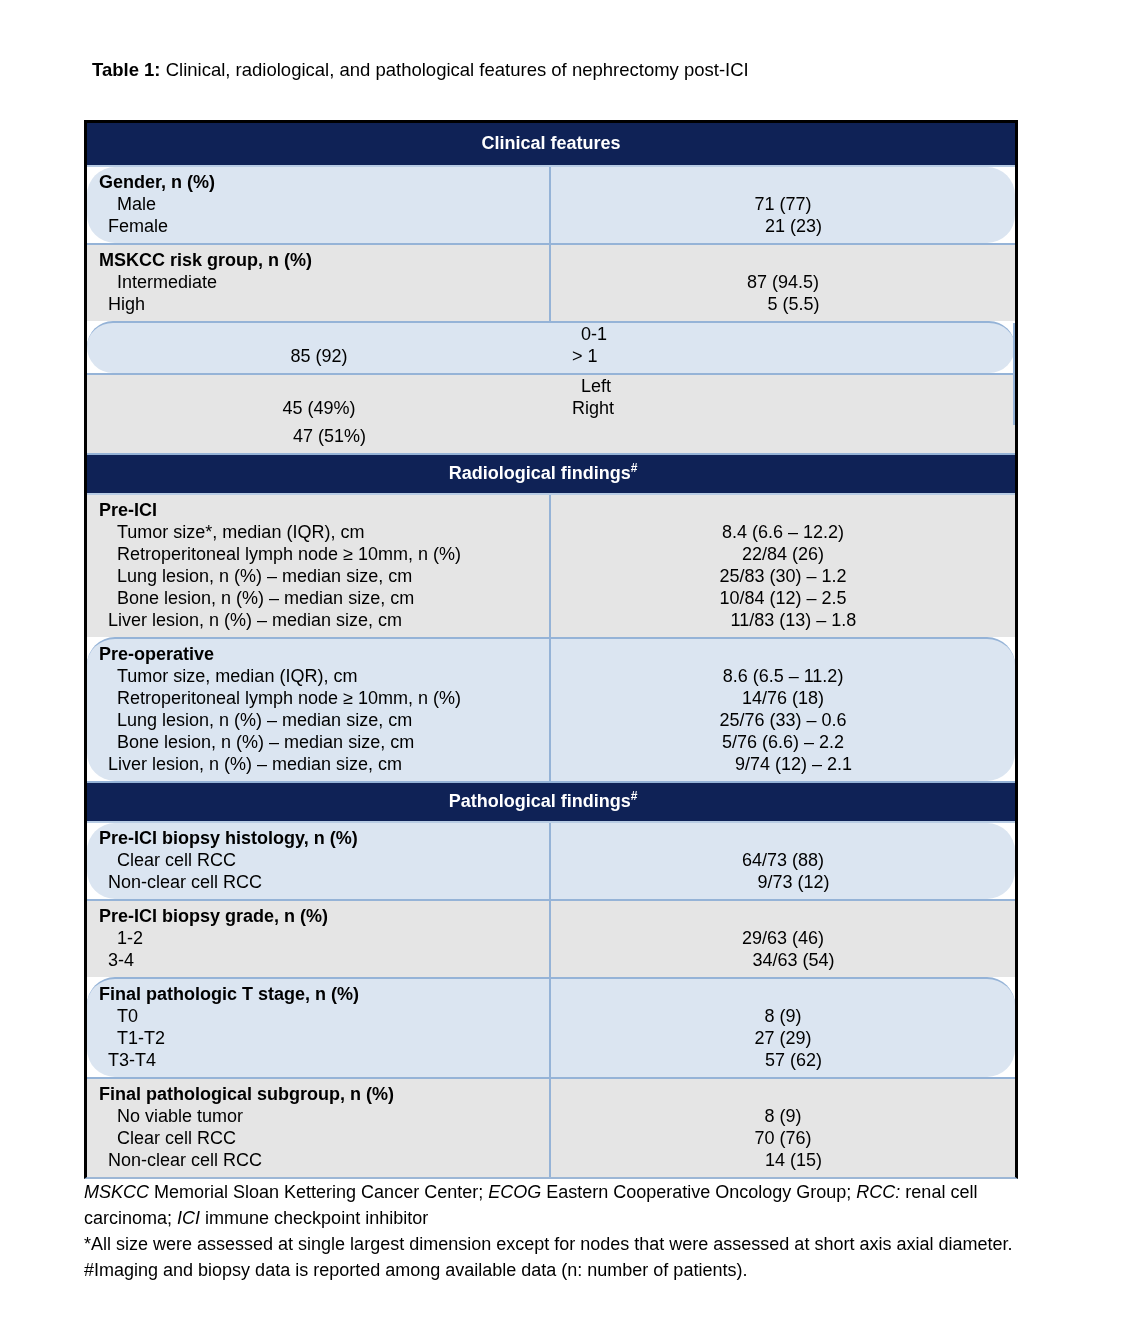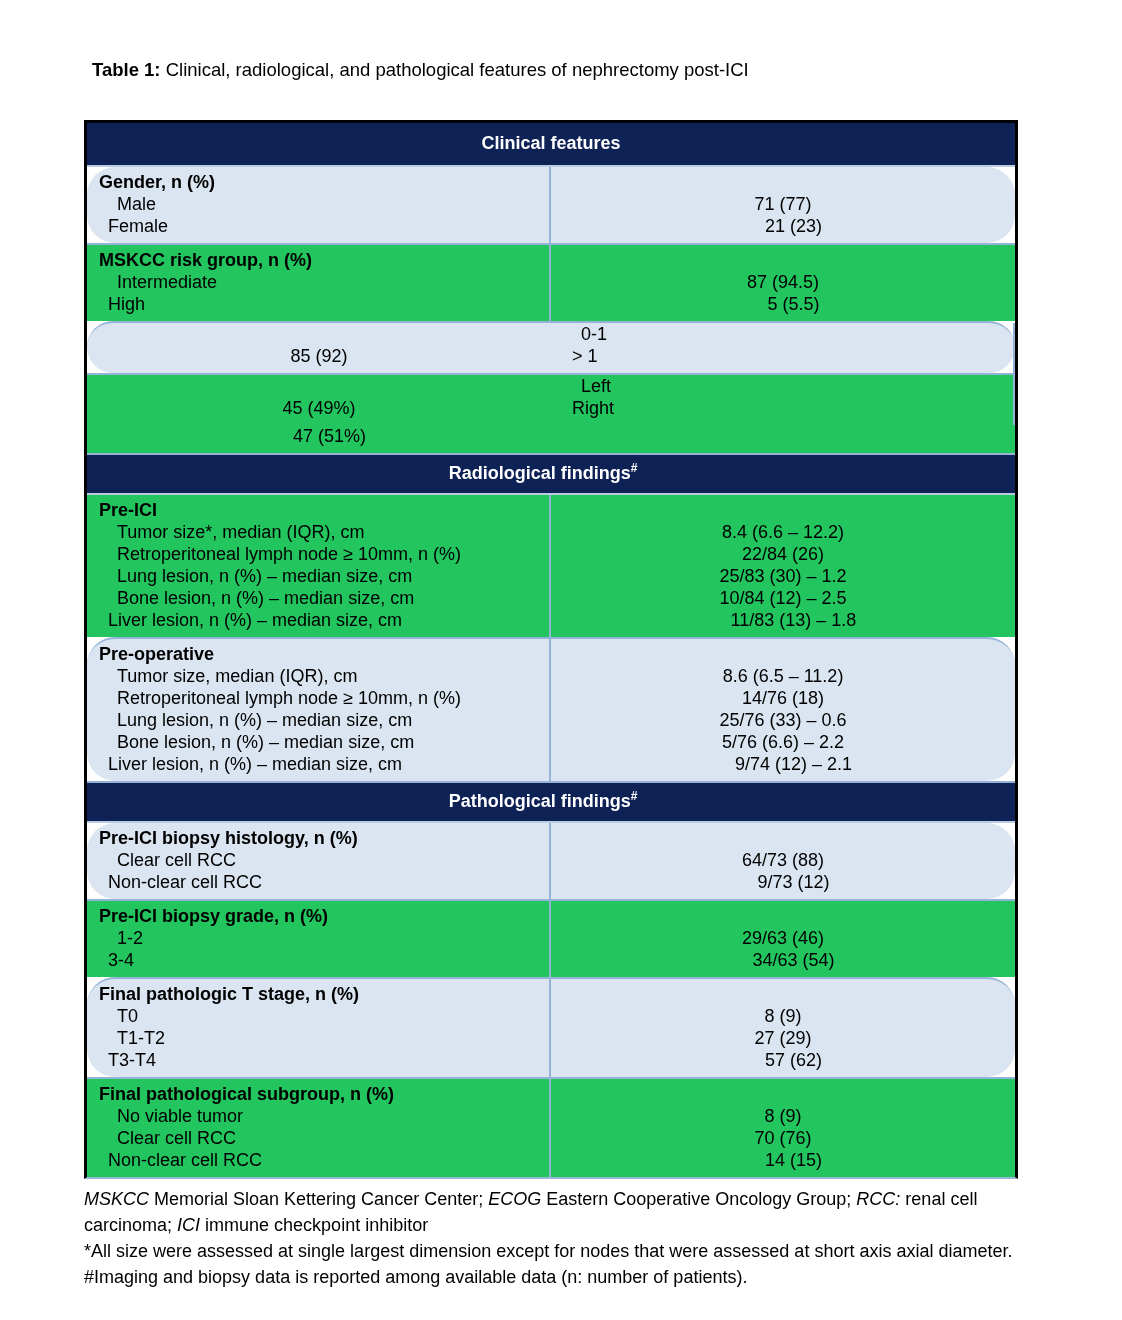--- a/index.html
+++ b/index.html
@@ -40,21 +40,21 @@
     padding: 8px 16px 10px 0;
     border-bottom: 2px solid #b8cce4;
   }
   .section:first-child .band { padding: 10px 0 12px 0; }
   .section + .section .band { border-top: 2px solid #95b3d7; }
   .band sup { font-size: 12px; line-height: 0; }
 
   .block {
     display: grid;
     grid-template-columns: 464px 1fr;
-    background: #22c55e;
+    background: #e5e5e5;
   }
   .block.shaded { background: #dbe5f1; border-radius: 28px; }
   .block + .block { border-top: 2px solid #95b3d7; }
 
   .lcell {
     border-right: 2px solid #95b3d7;
     padding-left: 30px;
     font-size: 18px;
     line-height: 22px;
   }
@@ -65,21 +65,20 @@
   .vcell {
     text-align: center;
     font-size: 18px;
     line-height: 22px;
   }
   .first { padding-top: 4px; }
   .last  { padding-bottom: 6px; padding-left: 21px; }
 
   .footnotes {
     width: 948px;
-    margin-top: 7px;
     font-size: 18px;
     line-height: 26px;
   }
   .footnotes p { margin: 0; }
   .it { font-style: italic; }
 </style>
 </head>
 <body>
 
 <div class="page">

